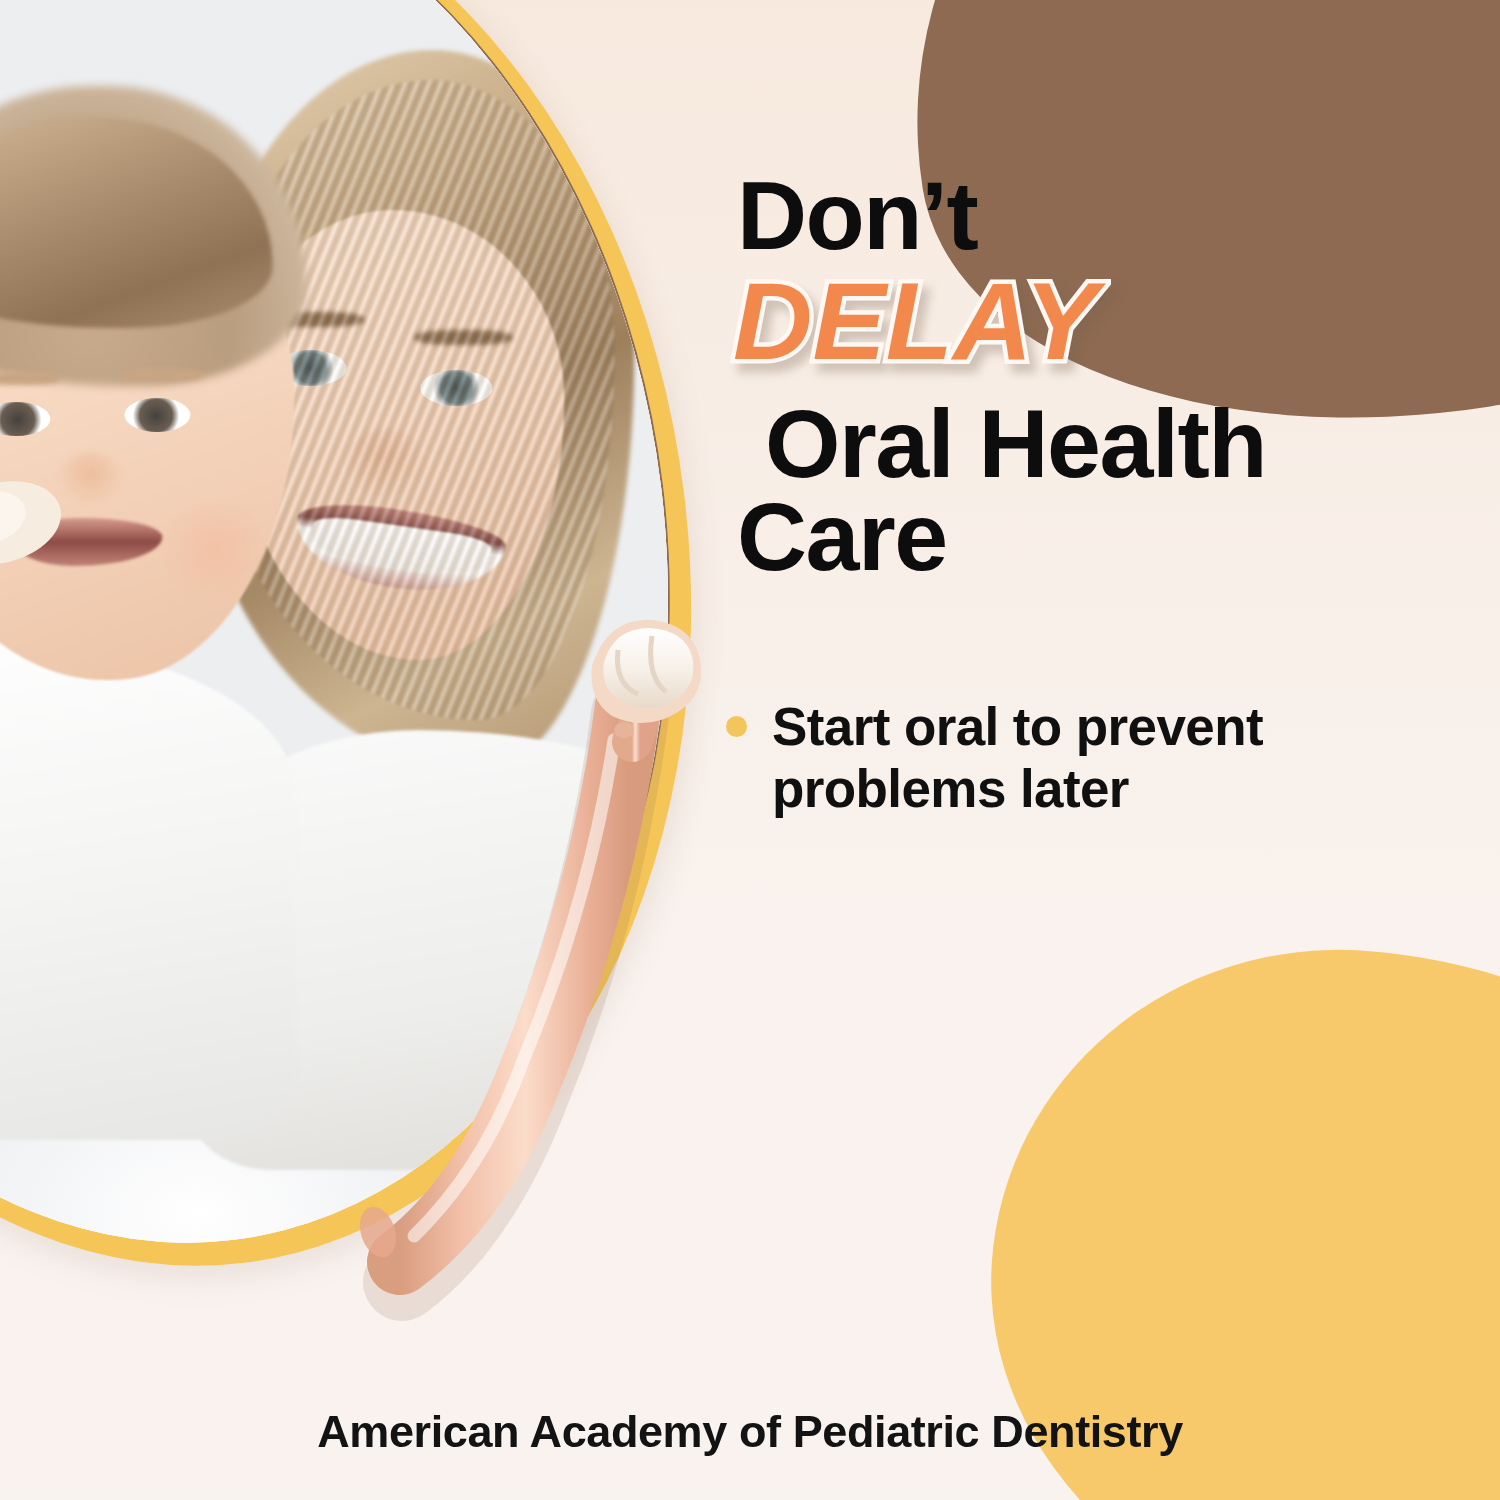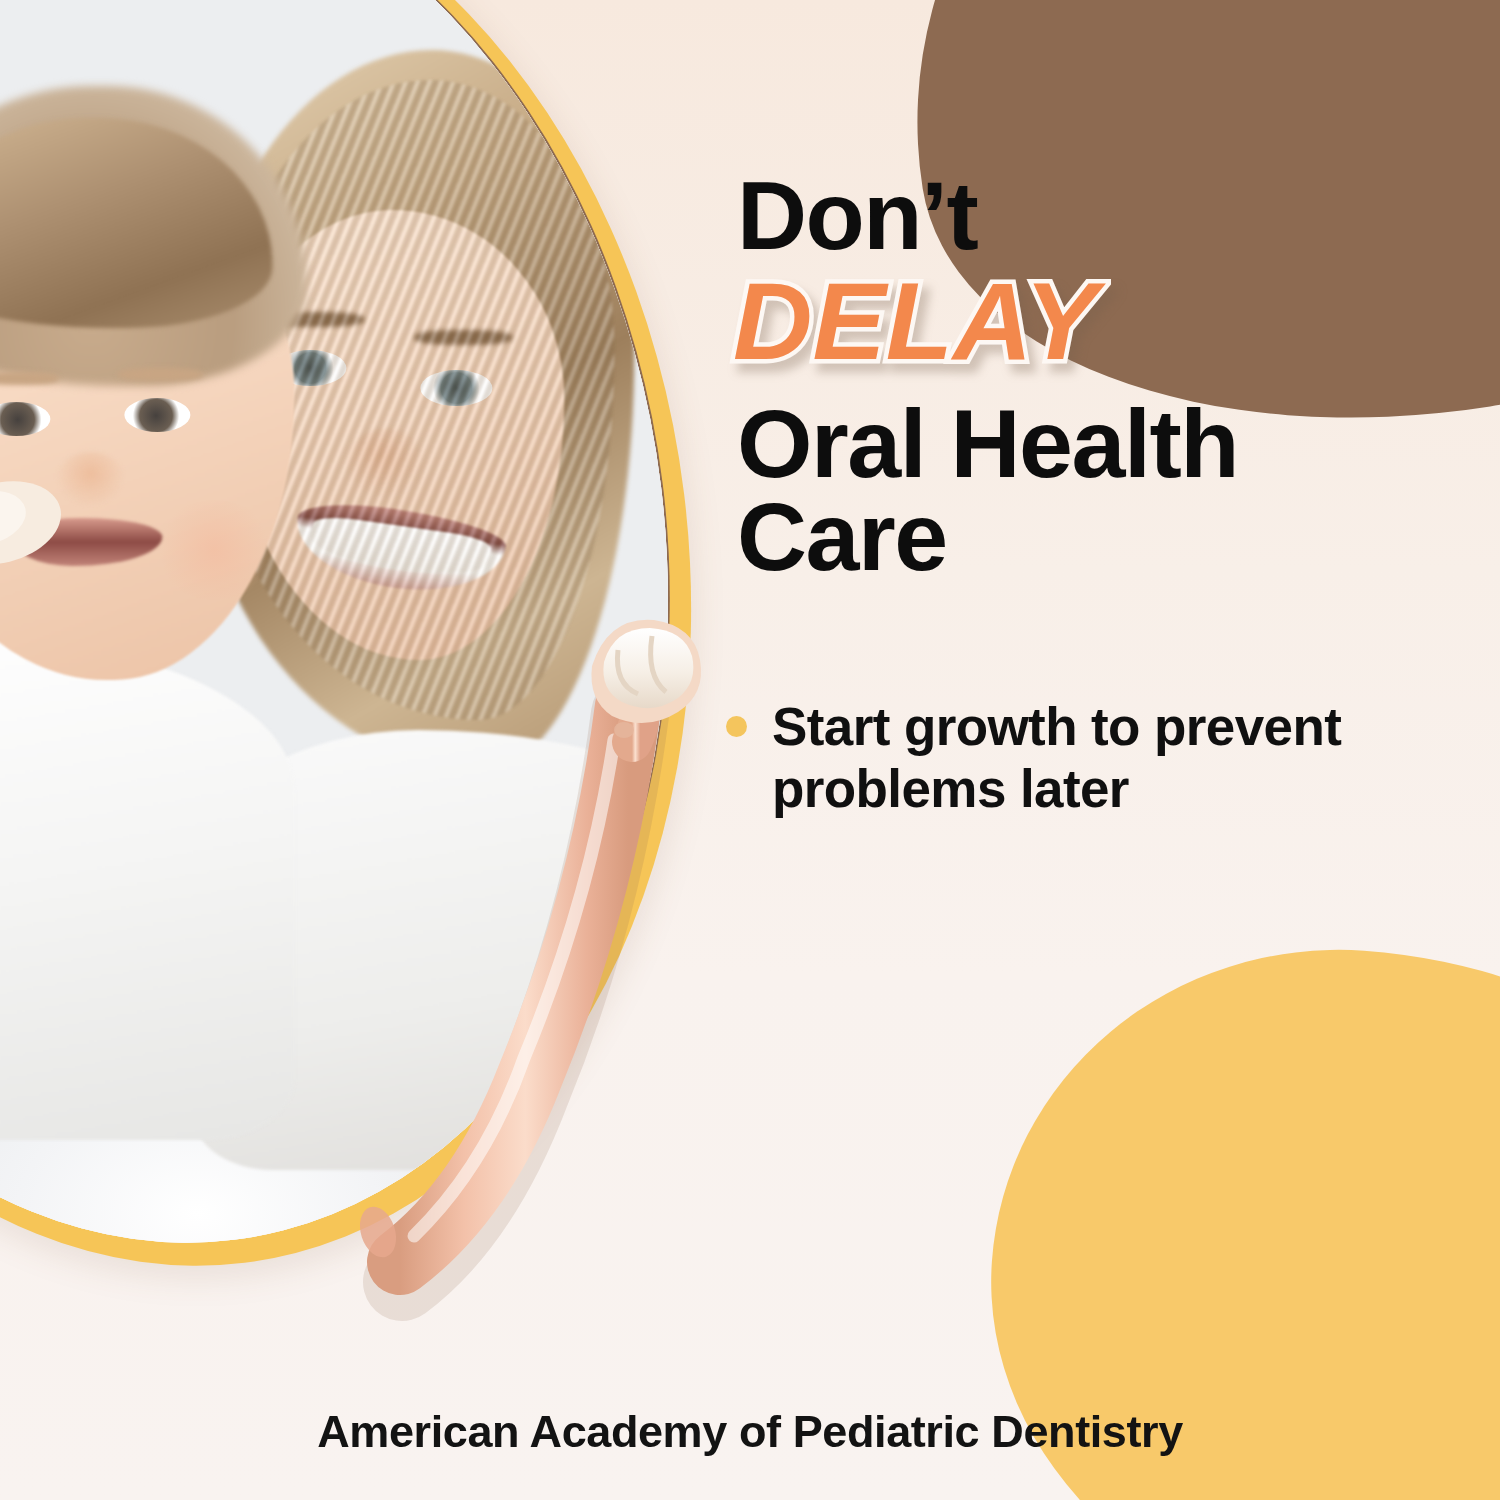--- a/index.html
+++ b/index.html
@@ -178,21 +178,21 @@
     font-size:110px;
     font-weight:bold;
     letter-spacing:0px;
     color:#f3884c;
     margin:4px 0 21px -4px;
     -webkit-text-stroke:9px #fdf8f4;
     paint-order:stroke fill;
     filter:drop-shadow(7px 9px 5px rgba(120,95,75,.30));
     font-style:italic;
   }
-  #hl-line3{margin-top:6px;}
+  #hl-line3{margin-top:6px;margin-left:28px;}
   #hl-line4{margin-top:-2px;}
 
   
   #bullets{
     position:absolute;left:726px;top:696px;width:760px;
   }
   .bullet-row{
     position:relative;
     display:flex;
     align-items:flex-start;
@@ -318,21 +318,21 @@
   <div id="headline">
     <span class="hl-line" id="hl-line1">Don’t</span>
     <span id="hl-delay">DELAY</span>
     <span class="hl-line" id="hl-line3">Oral Health</span>
     <span class="hl-line" id="hl-line4">Care</span>
   </div>
 
   <div id="bullets">
     <div class="bullet-row">
       <span class="bullet-dot"></span>
-      <span class="bullet-text">Start growth to prevent problems later</span>
+      <span class="bullet-text">Start oral to prevent problems later</span>
     </div>
   </div>
 
   <div id="footer">
     <span class="footer-line">American Academy of Pediatric Dentistry</span>
   </div>
 
 </div>
 
 </body></html>

